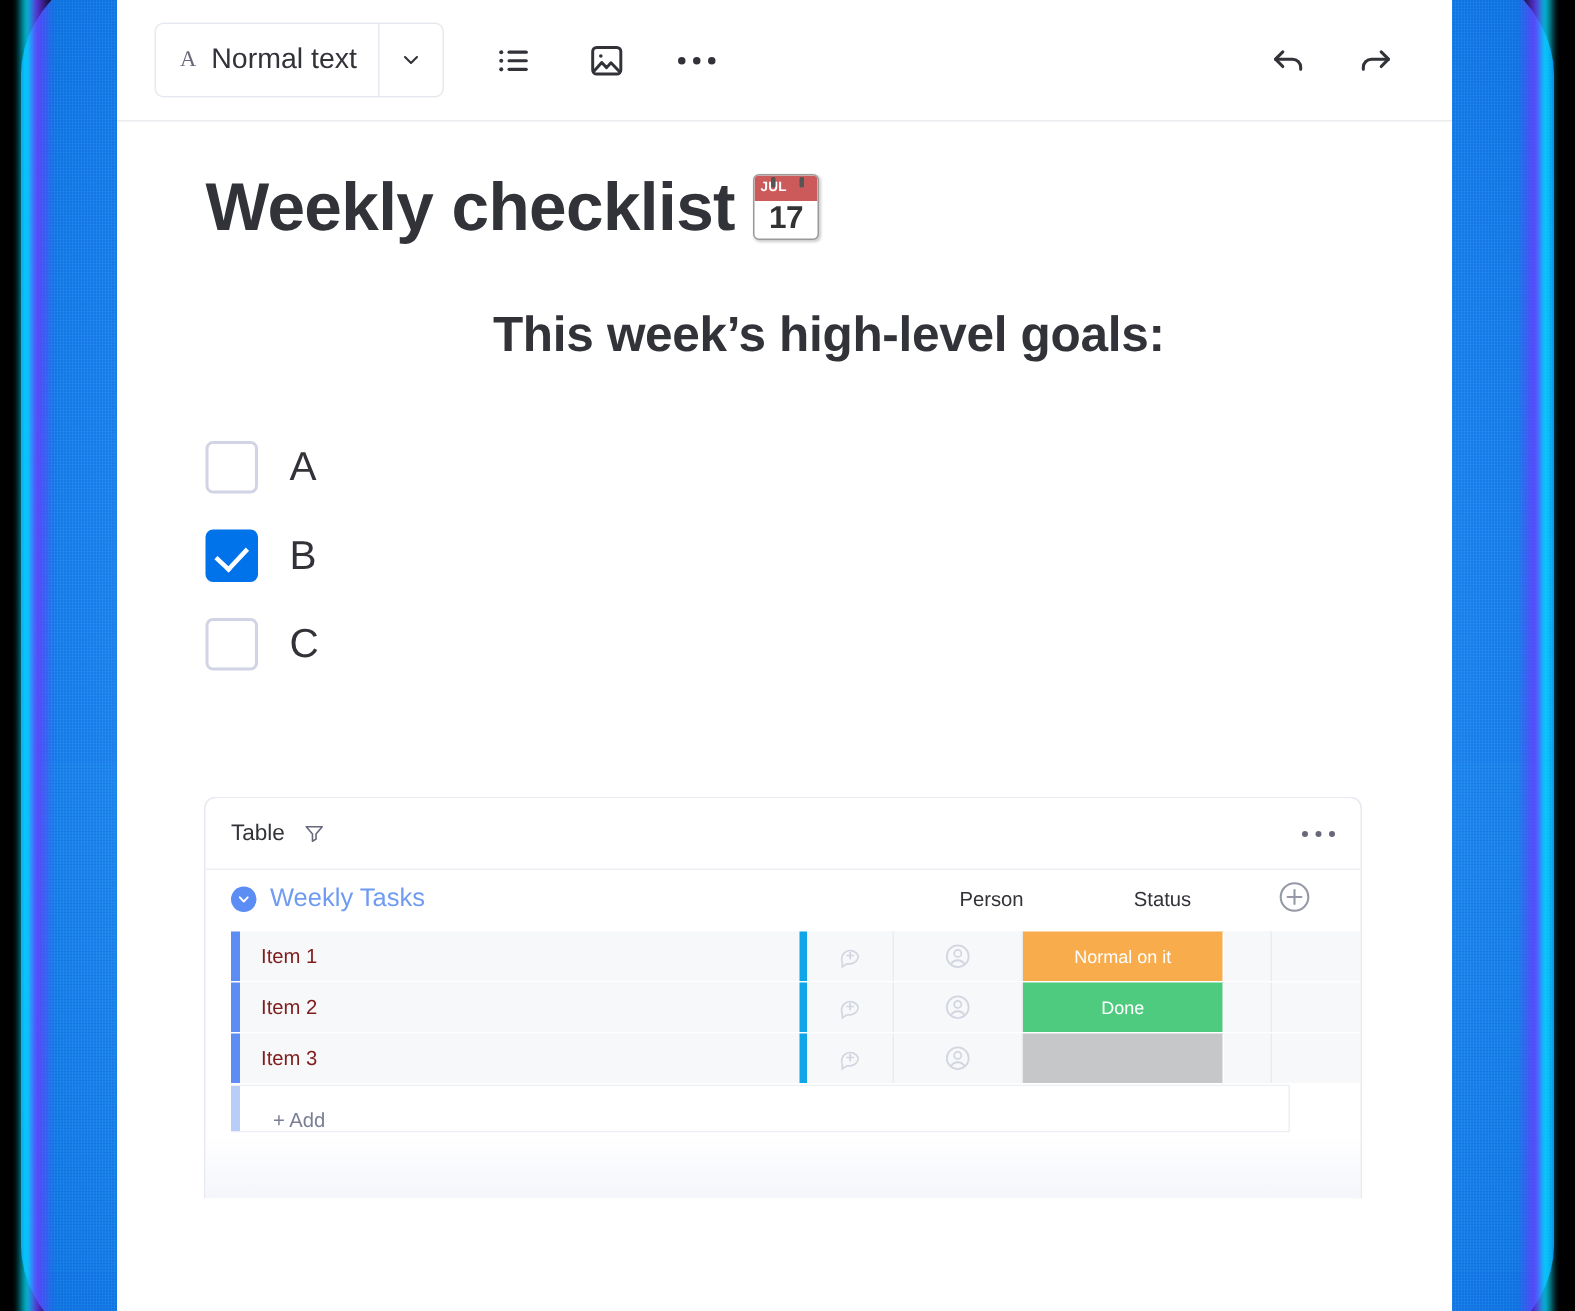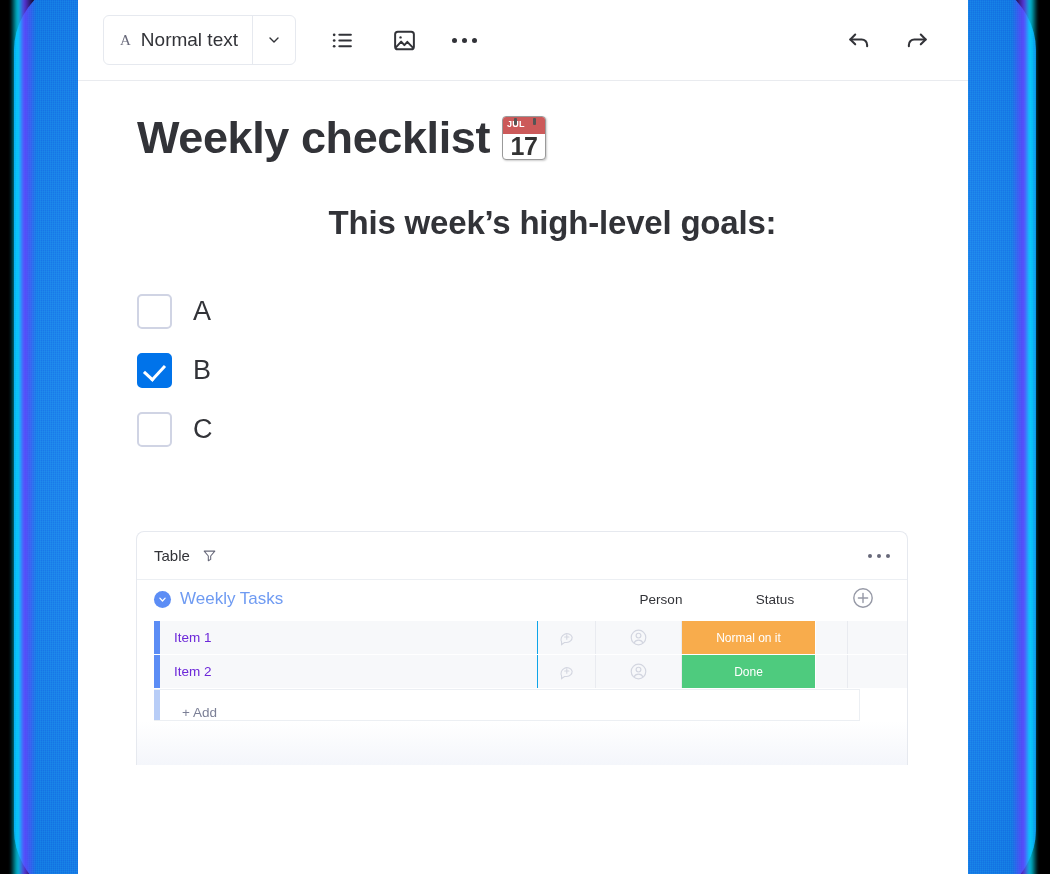--- a/index.html
+++ b/index.html
@@ -188,21 +188,21 @@
     font-weight: bold;
     color: #ffffff;
     font-family: "Liberation Sans", sans-serif;
     letter-spacing: 0.2px;
     line-height: 1;
   }
   .cal-emoji .cal-day {
     position: absolute;
     top: 16px; left: 0; right: 0;
     text-align: center;
-    font-size: 25px;
+    font-size: 21px;
     font-weight: bold;
     color: #333;
     font-family: "Liberation Sans", sans-serif;
     line-height: 26px;
   }
   .cal-emoji .ring {
     position: absolute;
     top: 1px;
     width: 3px;
     height: 7px;
@@ -370,22 +370,22 @@
     width: 6px;
     background: #5c8df5;
     flex: none;
   }
   .row-name-cell {
     width: 378px;
     display: flex;
     align-items: center;
     padding-left: 14px;
     font-size: 13.5px;
-    color: #6d28d9;
-    border-right: 1px solid #0ea5e9;
+    color: #7f1d1d;
+    border-right: 5px solid #0ea5e9;
     background: #f7f8fa;
   }
   .row-chat-cell {
     width: 58px;
     display: flex;
     align-items: center;
     justify-content: center;
     border-right: 1px solid #e9ebf0;
     background: #f7f8fa;
   }
@@ -627,20 +627,44 @@
                   <circle cx="12" cy="9.6" r="3"></circle>
                   <path d="M6.2 19.2a6.3 6.3 0 0 1 11.6 0"></path>
                 </svg>
               </span>
               <span class="row-status-cell" style="background:#4ecb7e">
                 <span>Done</span>
               </span>
               <span class="row-tail-cell"></span>
             </div>
 
+            <div class="row">
+              <span class="row-bar"></span>
+              <span class="row-name-cell">
+                <span>Item 3</span>
+              </span>
+              <span class="row-chat-cell">
+                <svg width="17" height="17" viewBox="0 0 24 24" fill="none" stroke="#d3d6e0" stroke-width="1.6" stroke-linecap="round">
+                  <path d="M20 11.5a7.6 7.6 0 0 1-7.6 7.6H9.2L5 22v-3.9A7.6 7.6 0 1 1 20 11.5z"></path>
+                  <line x1="12.4" y1="8.3" x2="12.4" y2="14.3"></line>
+                  <line x1="9.4" y1="11.3" x2="15.4" y2="11.3"></line>
+                </svg>
+              </span>
+              <span class="row-person-cell">
+                <svg width="19" height="19" viewBox="0 0 24 24" fill="none" stroke="#d3d6e0" stroke-width="1.5">
+                  <circle cx="12" cy="12" r="9.2"></circle>
+                  <circle cx="12" cy="9.6" r="3"></circle>
+                  <path d="M6.2 19.2a6.3 6.3 0 0 1 11.6 0"></path>
+                </svg>
+              </span>
+              <span class="row-status-cell" style="background:#c5c7c9">
+                <span></span>
+              </span>
+              <span class="row-tail-cell"></span>
+            </div>
 
             <div class="add-row">
               <span class="add-row-bar"></span>
               <span class="add-row-label">+ Add</span>
             </div>
           </div>
         </div>
 
         <div class="card-fade"></div>
       </div>

